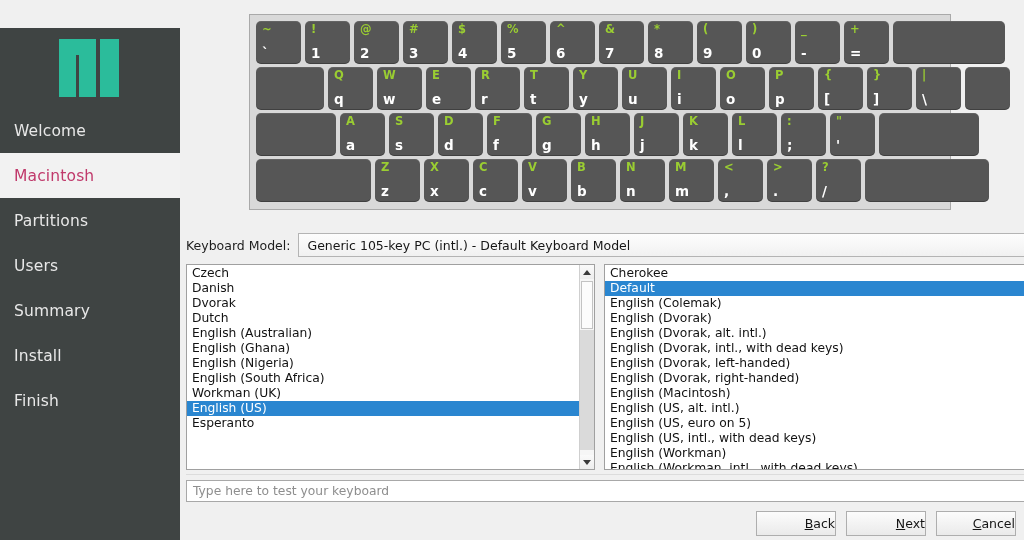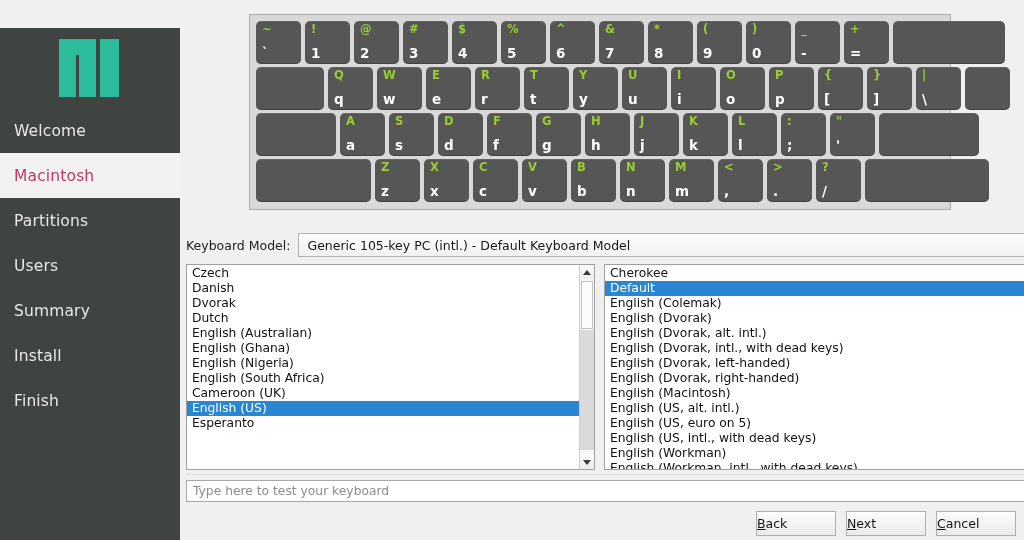--- a/index.html
+++ b/index.html
@@ -169,21 +169,21 @@
     width: 844px; height: 34px;
     display: flex; align-items: center; justify-content: flex-end;
     padding-right: 8px;
     gap: 10px;
   }
   .fbtn {
     min-width: 80px; height: 25px;
     background: linear-gradient(#fcfcfc, #eaeaea);
     border: 1px solid #aeaeae;
     font-size: 12.5px; color: #141414;
-    display: flex; align-items: center; justify-content: flex-start;
+    display: flex; align-items: center; justify-content: flex-end;
   }
   .fbtn u { text-decoration: underline; }
   #hsep {
     position: absolute; left: 6px; top: 474px; width: 1010px; height: 1px;
     background: #dcdcdc;
   }
 </style>
 </head>
 <body>
 
@@ -445,21 +445,21 @@
     <div id="list-left" class="listbox">
       <div class="list-inner" id="layout-items">
           <div class="list-item">Czech</div>
           <div class="list-item">Danish</div>
           <div class="list-item">Dvorak</div>
           <div class="list-item">Dutch</div>
           <div class="list-item">English (Australian)</div>
           <div class="list-item">English (Ghana)</div>
           <div class="list-item">English (Nigeria)</div>
           <div class="list-item">English (South Africa)</div>
-          <div class="list-item">Cameroon (UK)</div>
+          <div class="list-item">Workman (UK)</div>
           <div class="list-item sel">English (US)</div>
           <div class="list-item">Esperanto</div>
         </div>
       <div class="vsb">
         <div class="sb-arrow up">
             <span class="tri-up"></span>
           </div>
         <div class="sb-thumb" style="top:16px;height:48px;"></div>
         <div class="sb-track-dark" style="top:65px;height:120px;"></div>
         <div class="sb-arrow down">

